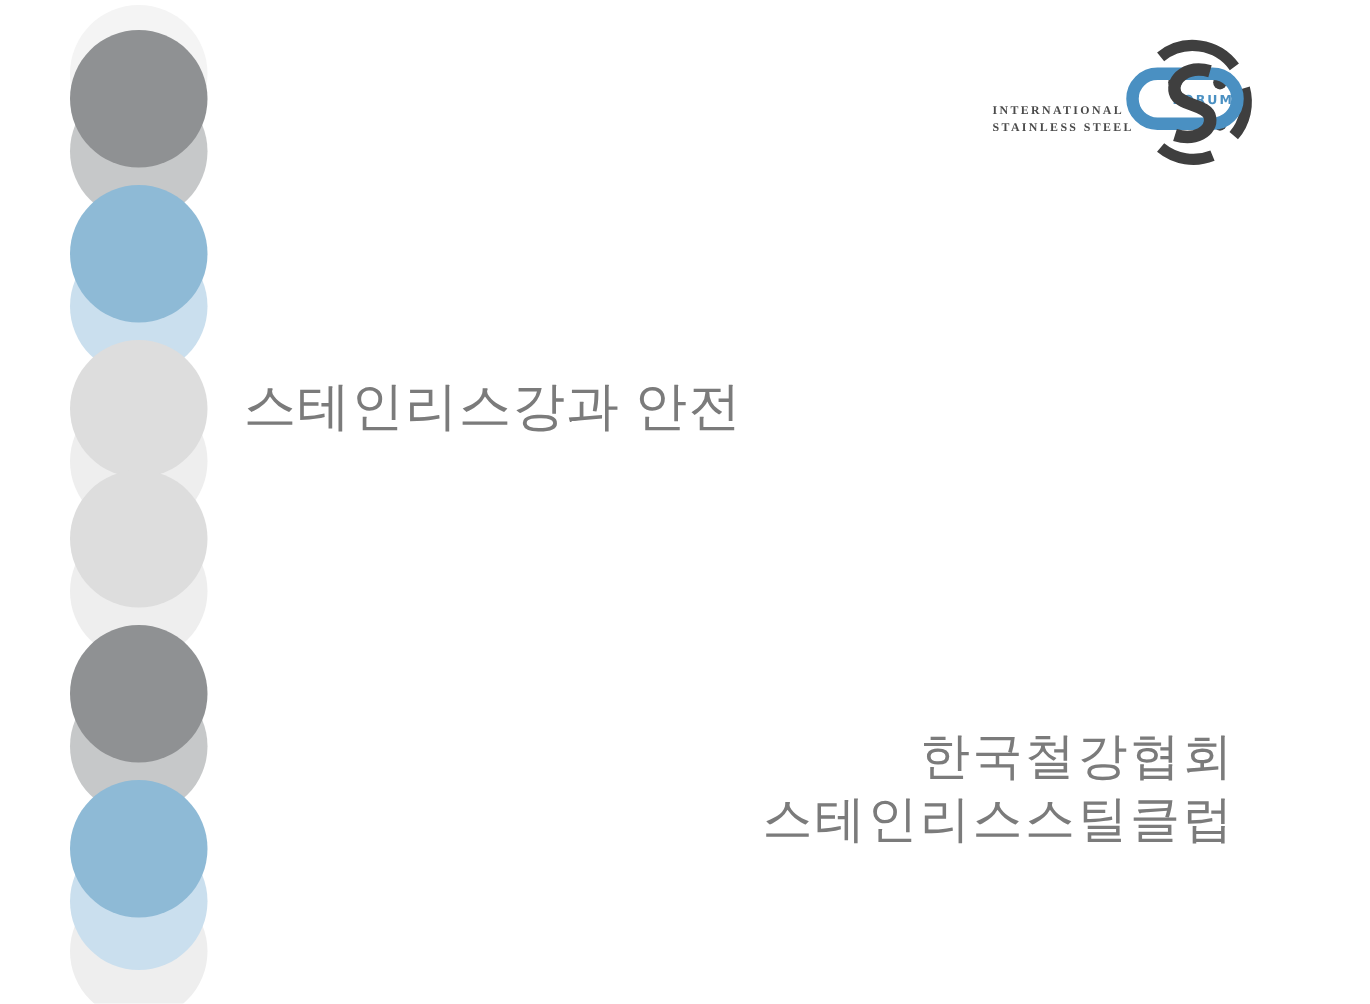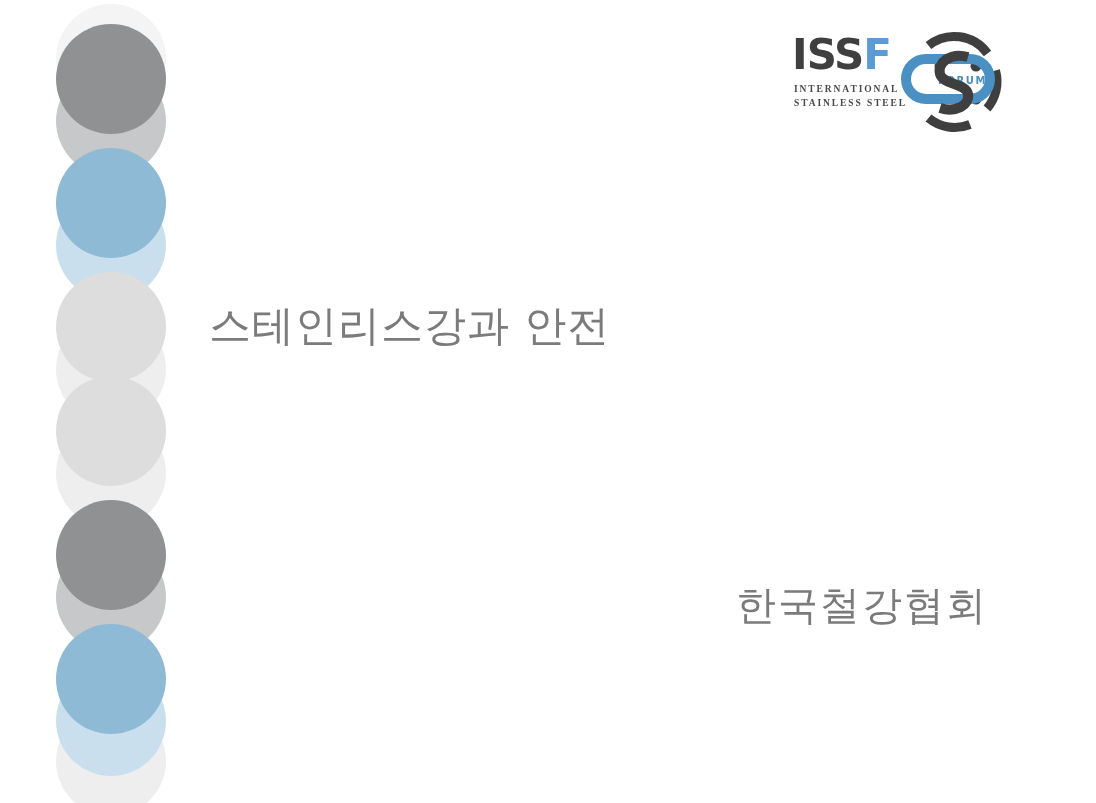--- a/index.html
+++ b/index.html
@@ -32,23 +32,24 @@
     position: absolute;
     left: 56px;
     width: 110px;
     height: 110px;
     border-radius: 50%;
   }
 
   
   .title-block {
     position: absolute;
-    left: 209px;
+    left: 195px;
     top: 300px;
     width: 640px;
+    font-family: Liberation Serif, serif;
   }
   .title-text {
     font-size: 42px;
     line-height: 1.25;
     color: #7b7b7b;
     letter-spacing: 1px;
     font-weight: 400;
     white-space: nowrap;
   }
 
@@ -123,21 +124,20 @@
     <div class="deco-circle" style="top:418px; background:#eeeeee;"></div>
     <div class="deco-circle" style="top:376px; background:#dddddd;"></div>
     <div class="deco-circle" style="top:542px; background:#c6c8c9;"></div>
     <div class="deco-circle" style="top:500px; background:#8f9193;"></div>
     <div class="deco-circle" style="top:706px; background:#eeeeee;"></div>
     <div class="deco-circle" style="top:666px; background:#cadfee;"></div>
     <div class="deco-circle" style="top:624px; background:#8ebad6;"></div>
   </div>
 
   <div class="logo">
-    <div class="logo-word"><span>ISS</span><span class="f-blue">F</span></div>
     <div class="logo-sub">
       <div>INTERNATIONAL</div>
       <div>STAINLESS STEEL</div>
     </div>
     <div class="logo-mark">
       <svg width="122" height="106" viewBox="0 0 122 106" xmlns="http://www.w3.org/2000/svg">
 
         <g fill="none" stroke="#3f3f3f" stroke-width="9">
           <path d="M 44.5 19.5 A 41 41 0 0 1 103.5 27.5"></path>
           <path d="M 111.5 44.5 A 41 41 0 0 1 103.0 82.5"></path>
@@ -156,15 +156,16 @@
       </svg>
     </div>
   </div>
 
   <div class="title-block">
     <div class="title-text">스테인리스강과 안전</div>
   </div>
 
   <div class="org-block">
     <div class="org-line">한국철강협회</div>
+    <div class="org-line">스테인리스스틸클럽</div>
   </div>
 
 </div>
 
 </body></html>

